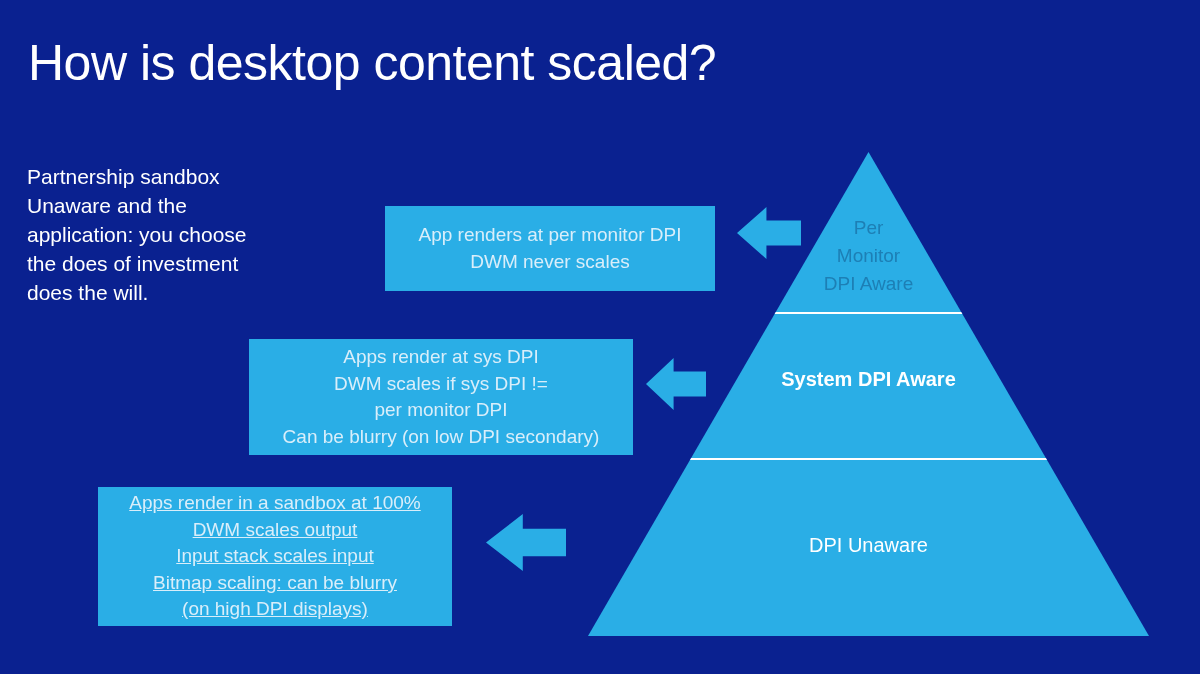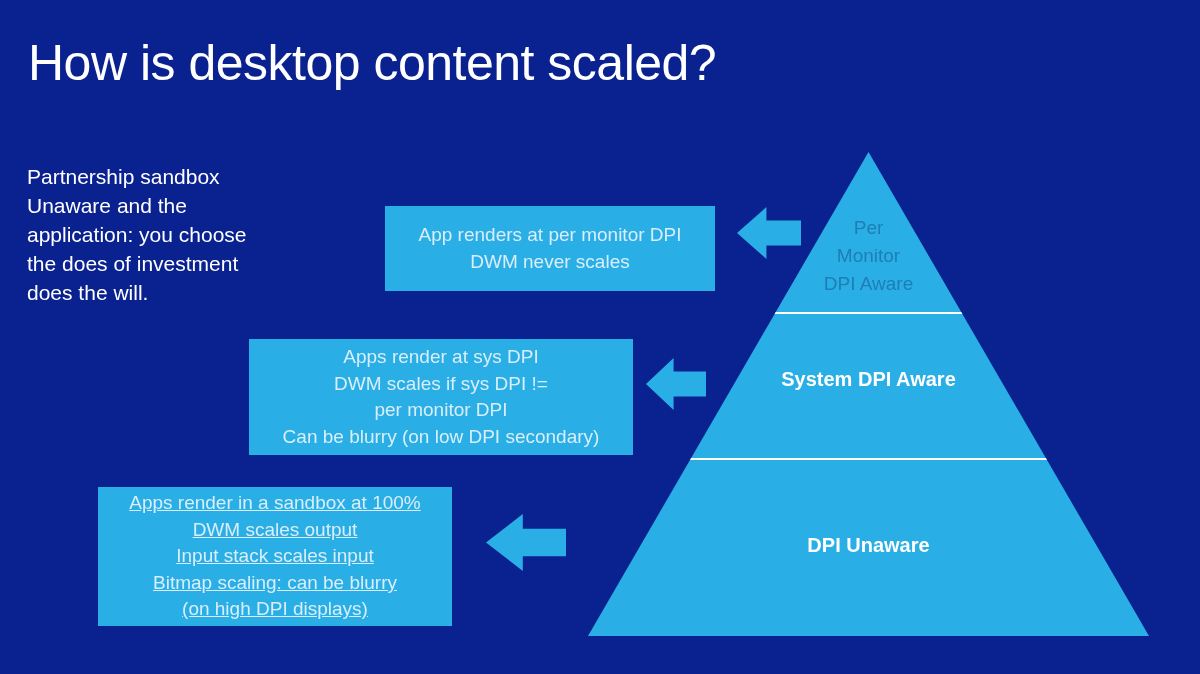--- a/index.html
+++ b/index.html
@@ -51,21 +51,21 @@
     position:absolute;left:588px;top:152px;width:561px;height:484px;
     background:var(--accent);
     clip-path:polygon(50% 0, 100% 100%, 0 100%);
   }
   .divider{position:absolute;left:0;width:100%;height:2px;background:var(--white);}
   .divider-1{top:160px;}
   .divider-2{top:306px;}
   .tier-label{position:absolute;left:0;width:100%;text-align:center;}
   .tier-1{top:62px;color:var(--tier-top-text);font-size:19px;line-height:28px;font-weight:400;}
   .tier-2{top:216px;color:var(--white);font-size:20px;font-weight:600;}
-  .tier-3{top:382px;color:var(--white);font-size:20px;font-weight:700;}
+  .tier-3{top:382px;color:var(--white);font-size:20px;font-weight:400;}
 </style>
 </head>
 <body>
 
 <div class="slide">
 
   <h1 class="title">How is desktop content scaled?</h1>
 
   <div class="intro">
     <div>Partnership sandbox</div>

